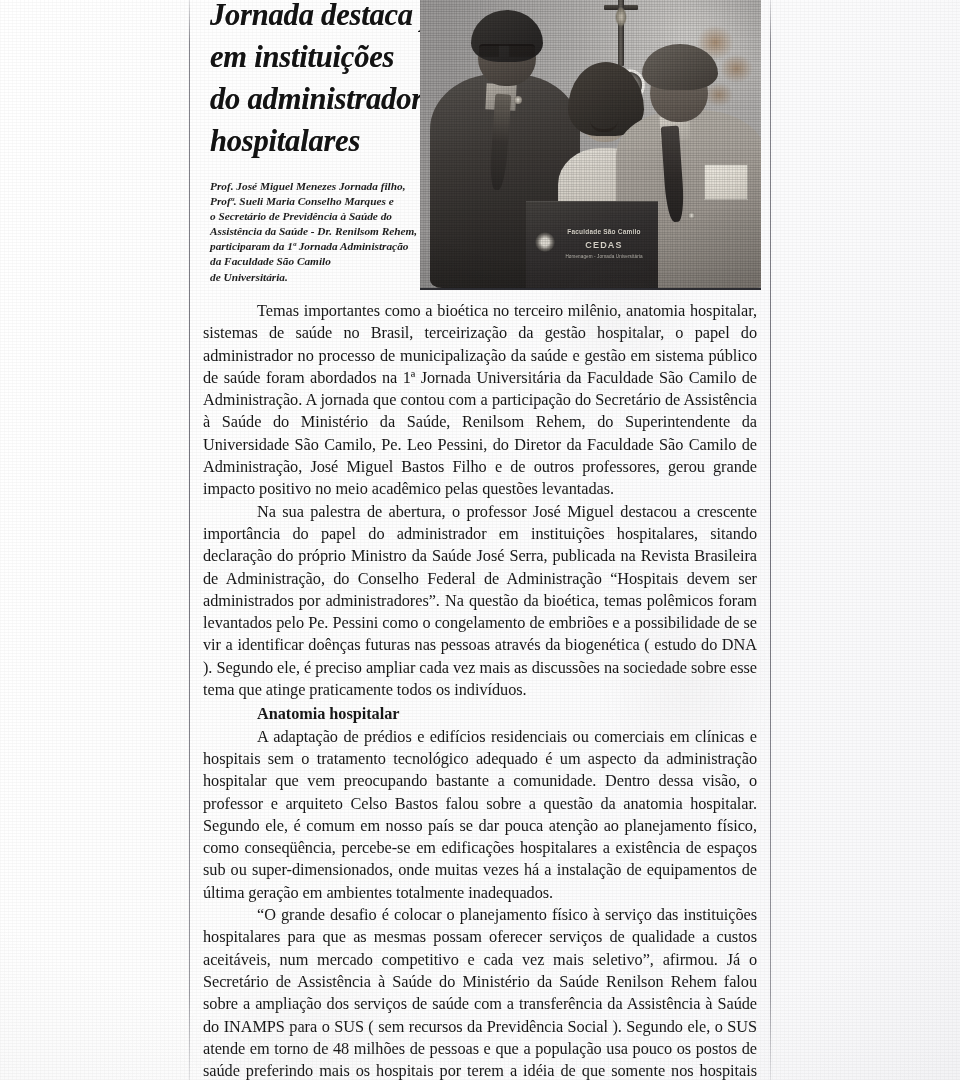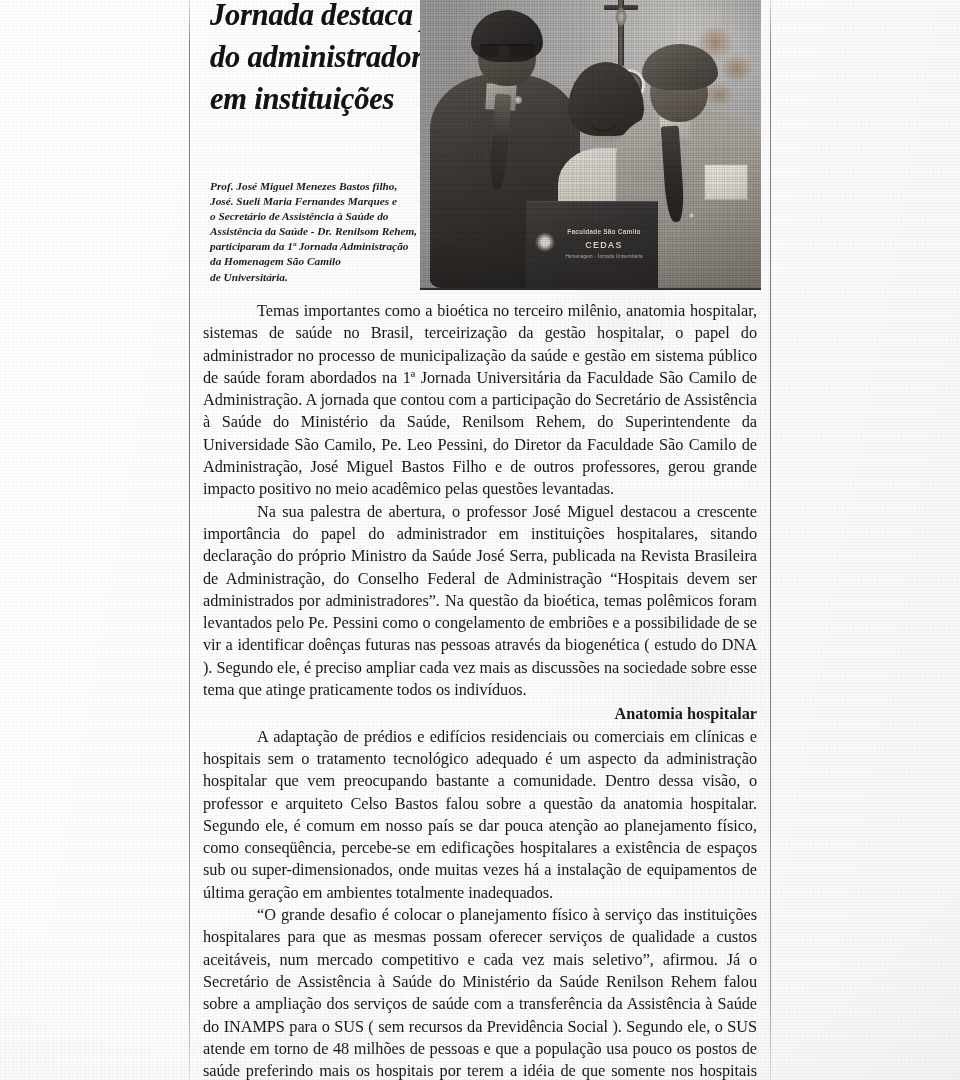--- a/index.html
+++ b/index.html
@@ -326,21 +326,21 @@
     text-indent: 54px;
     text-align: justify;
     text-justify: inter-word;
   }
   .body h2 {
     margin: 2px 0 0 0;
     text-indent: 54px;
     font-size: 16.3px;
     line-height: 22.3px;
     font-weight: bold;
-    text-align: right;
+    text-align: left;
   }
   .body p:last-child { text-align: justify; }
 
   
   .ink-noise {
     position: absolute;
     inset: 0;
     pointer-events: none;
     opacity: .5;
     background:
@@ -356,22 +356,23 @@
 
   <div class="paper-tint"></div>
 
   <div class="col-rule left"></div>
   <div class="col-rule right"></div>
 
   <div class="clip">
 
     <div class="headline">
       <span class="hl-line">Jornada destaca papel</span>
+      <span class="hl-line">em instituições</span>
       <span class="hl-line">do administrador</span>
-      <span class="hl-line">em instituições</span>
+      <span class="hl-line">hospitalares</span>
     </div>
 
     <div class="photo">
       <div class="sky"></div>
       <div class="stain"></div>
 
       <div class="crucifix">
         <div class="arm"></div>
         <div class="stem"></div>
         <div class="corpus"></div>
@@ -411,26 +412,26 @@
         <div class="p-l1">Faculdade São Camilo</div>
         <div class="p-l2">CEDAS</div>
         <div class="p-l3">Homenagem - Jornada Universitária</div>
       </div>
 
       <div class="halftone"></div>
       <div class="shade"></div>
     </div>
 
     <div class="caption">
-      <span class="cap-line">Prof. José Miguel Menezes Bastos filho,</span>
-      <span class="cap-line">José. Sueli Maria Fernandes Marques e</span>
-      <span class="cap-line">o Secretário de Assistência à Saúde do</span>
+      <span class="cap-line">Prof. José Miguel Menezes Jornada filho,</span>
+      <span class="cap-line">Profª. Sueli Maria Conselho Marques e</span>
+      <span class="cap-line">o Secretário de Previdência à Saúde do</span>
       <span class="cap-line">Assistência da Saúde - Dr. Renilsom Rehem,</span>
       <span class="cap-line">participaram da 1ª Jornada Administração</span>
-      <span class="cap-line">da Homenagem São Camilo</span>
+      <span class="cap-line">da Faculdade São Camilo</span>
       <span class="cap-line">de Universitária.</span>
     </div>
 
     <div class="body">
       <p>Temas importantes como a bioética no terceiro milênio, anatomia hospitalar, sistemas de saúde no Brasil, terceirização da gestão hospitalar, o papel do administrador no processo de municipalização da saúde e gestão em sistema público de saúde foram abordados na 1ª Jornada Universitária da Faculdade São Camilo de Administração. A jornada que contou com a participação do Secretário de Assistência à Saúde do Ministério da Saúde, Renilsom Rehem, do Superintendente da Universidade São Camilo, Pe. Leo Pessini, do Diretor da Faculdade São Camilo de Administração, José Miguel Bastos Filho e de outros professores, gerou grande impacto positivo no meio acadêmico pelas questões levantadas.</p>
       <p>Na sua palestra de abertura, o professor José Miguel destacou a crescente importância do papel do administrador em instituições hospitalares, sitando declaração do próprio Ministro da Saúde José Serra, publicada na Revista Brasileira de Administração, do Conselho Federal de Administração “Hospitais devem ser administrados por administradores”. Na questão da bioética, temas polêmicos foram levantados pelo Pe. Pessini como o congelamento de embriões e a possibilidade de se vir a identificar doênças futuras nas pessoas através da biogenética ( estudo do DNA ). Segundo ele, é preciso ampliar cada vez mais as discussões na sociedade sobre esse tema que atinge praticamente todos os indivíduos.</p>
       <h2>Anatomia hospitalar</h2>
       <p>A adaptação de prédios e edifícios residenciais ou comerciais em clínicas e hospitais sem o tratamento tecnológico adequado é um aspecto da administração hospitalar que vem preocupando bastante a comunidade. Dentro dessa visão, o professor e arquiteto Celso Bastos falou sobre a questão da anatomia hospitalar. Segundo ele, é comum em nosso país se dar pouca atenção ao planejamento físico, como conseqüência, percebe-se em edificações hospitalares a existência de espaços sub ou super-dimensionados, onde muitas vezes há a instalação de equipamentos de última geração em ambientes totalmente inadequados.</p>
       <p>“O grande desafio é colocar o planejamento físico à serviço das instituições hospitalares para que as mesmas possam oferecer serviços de qualidade a custos aceitáveis, num mercado competitivo e cada vez mais seletivo”, afirmou. Já o Secretário de Assistência à Saúde do Ministério da Saúde Renilson Rehem falou sobre a ampliação dos serviços de saúde com a transferência da Assistência à Saúde do INAMPS para o SUS ( sem recursos da Previdência Social ). Segundo ele, o SUS atende em torno de 48 milhões de pessoas e que a população usa pouco os postos de saúde preferindo mais os hospitais por terem a idéia de que somente nos hospitais encontrarão sempre médicos de plantão e medicamentos, o que não ocorreria nos postos de saúde.</p>
 

